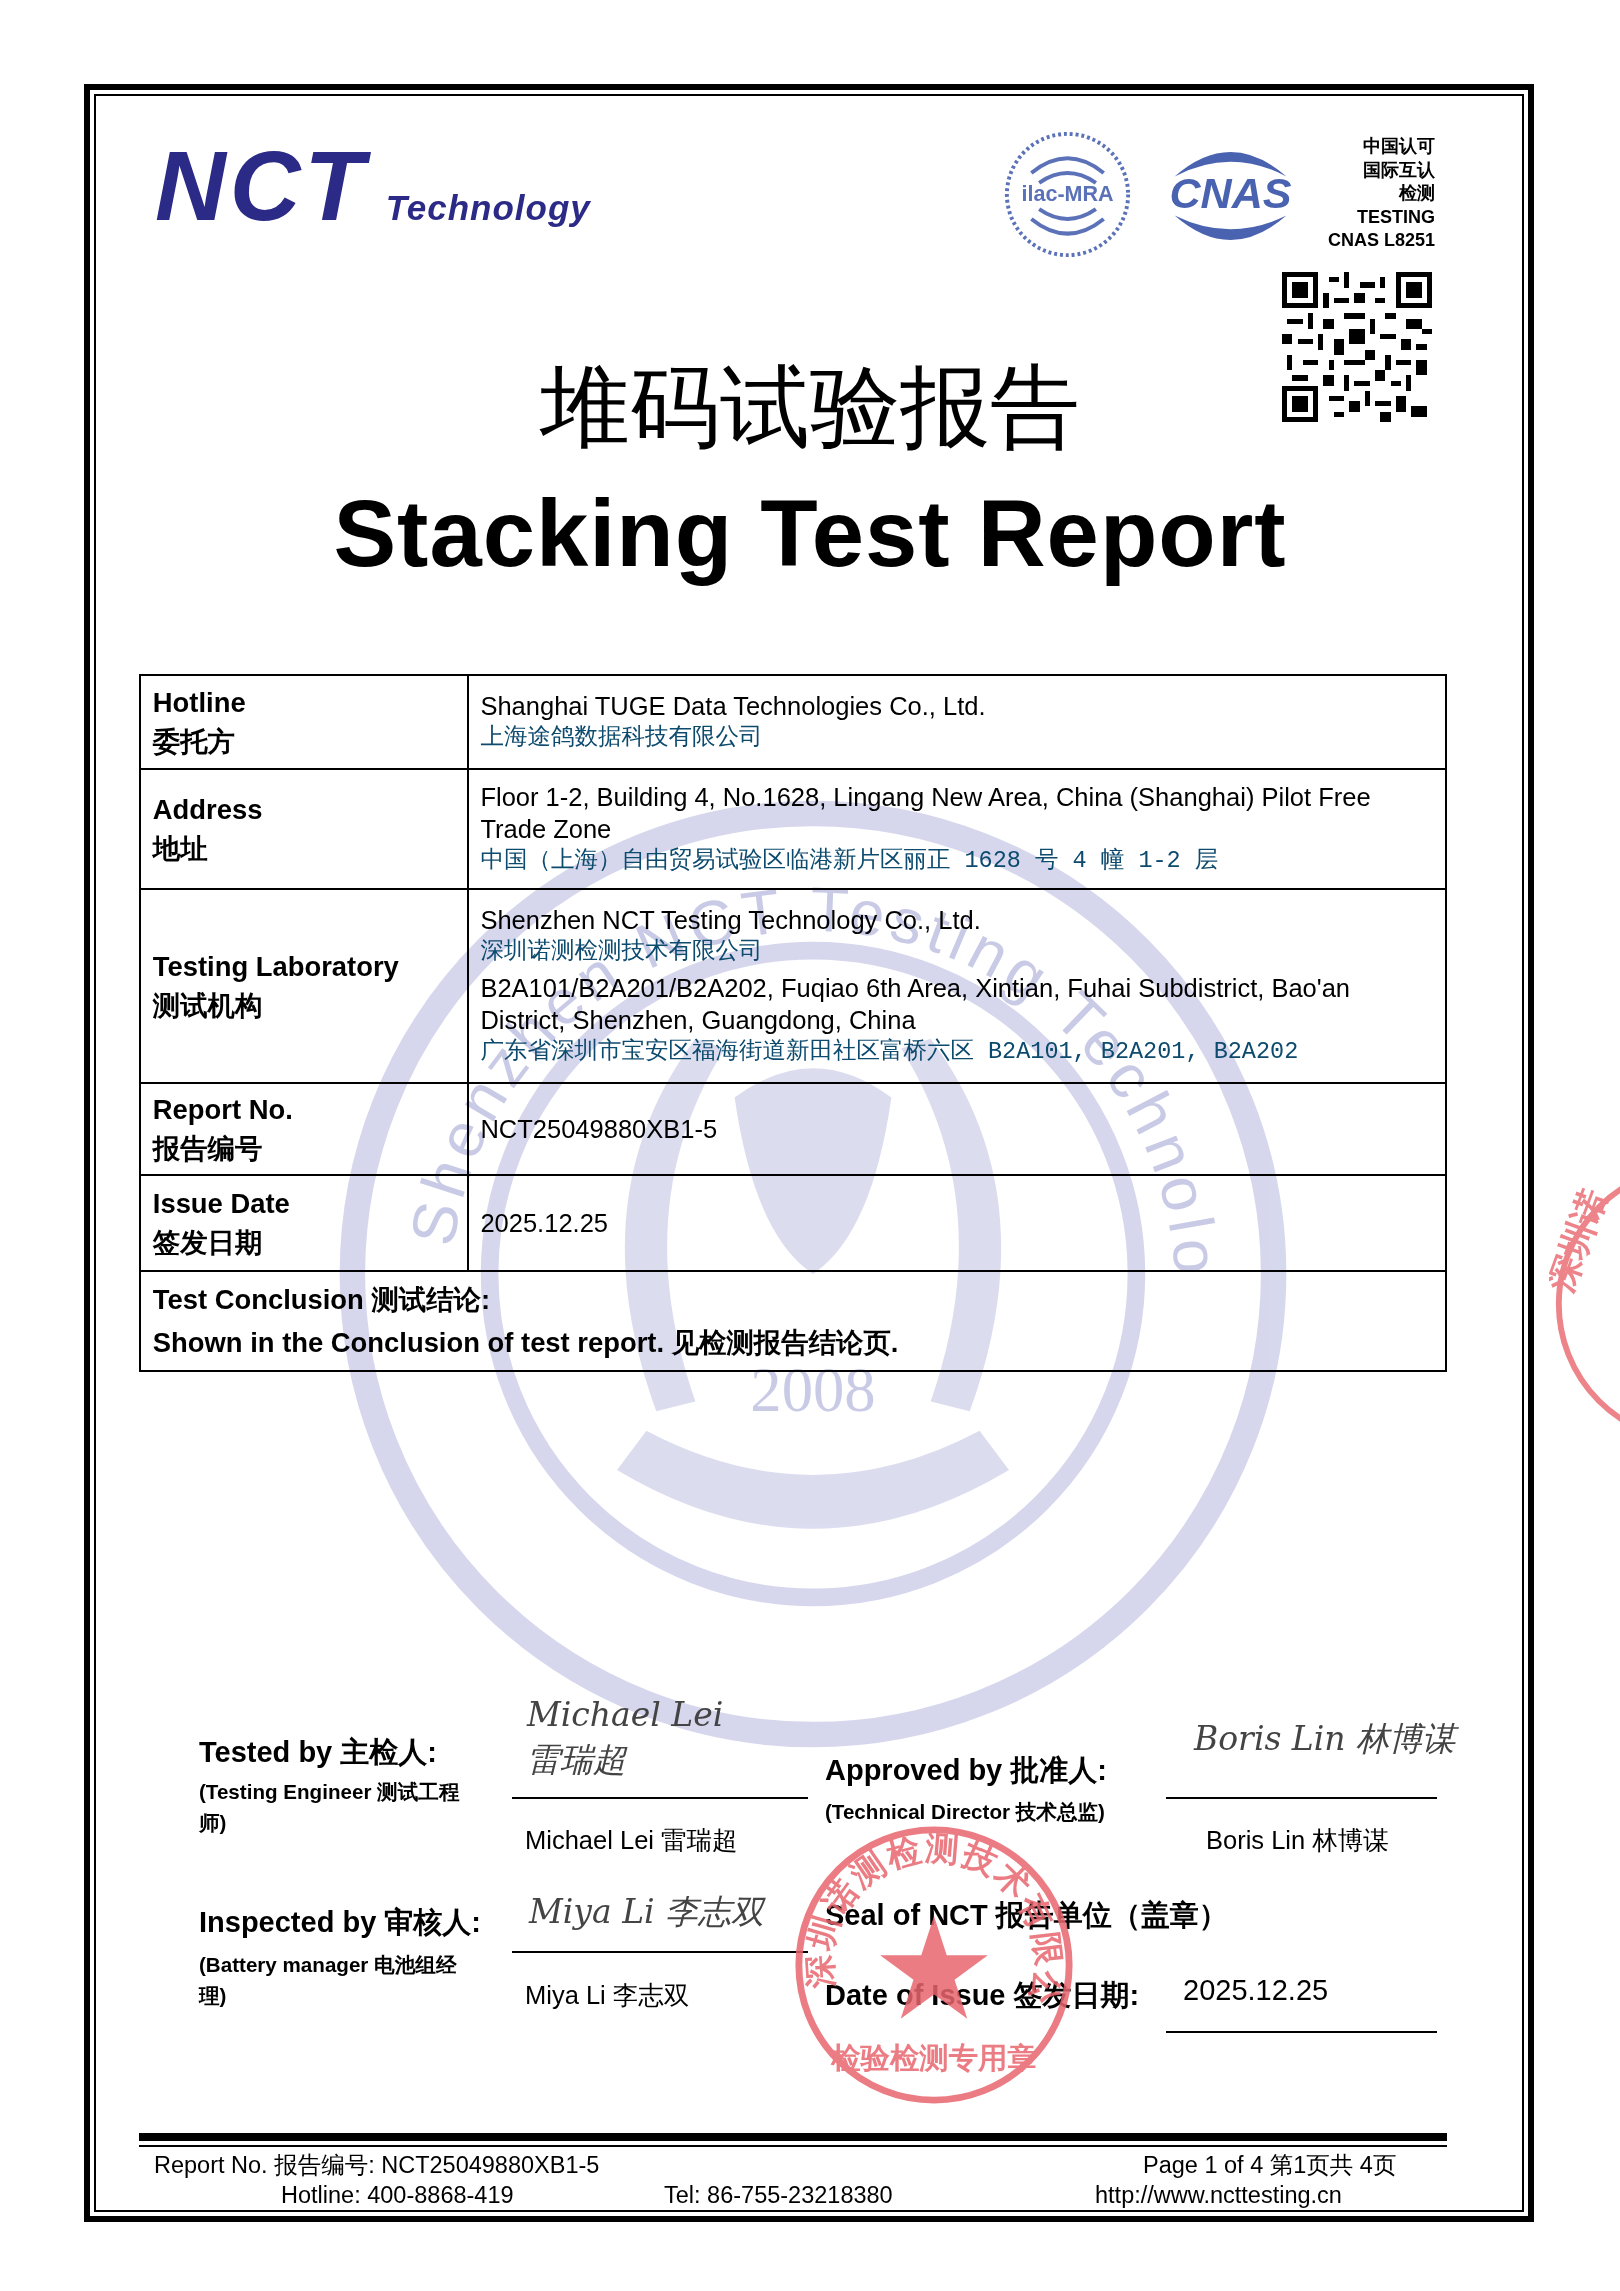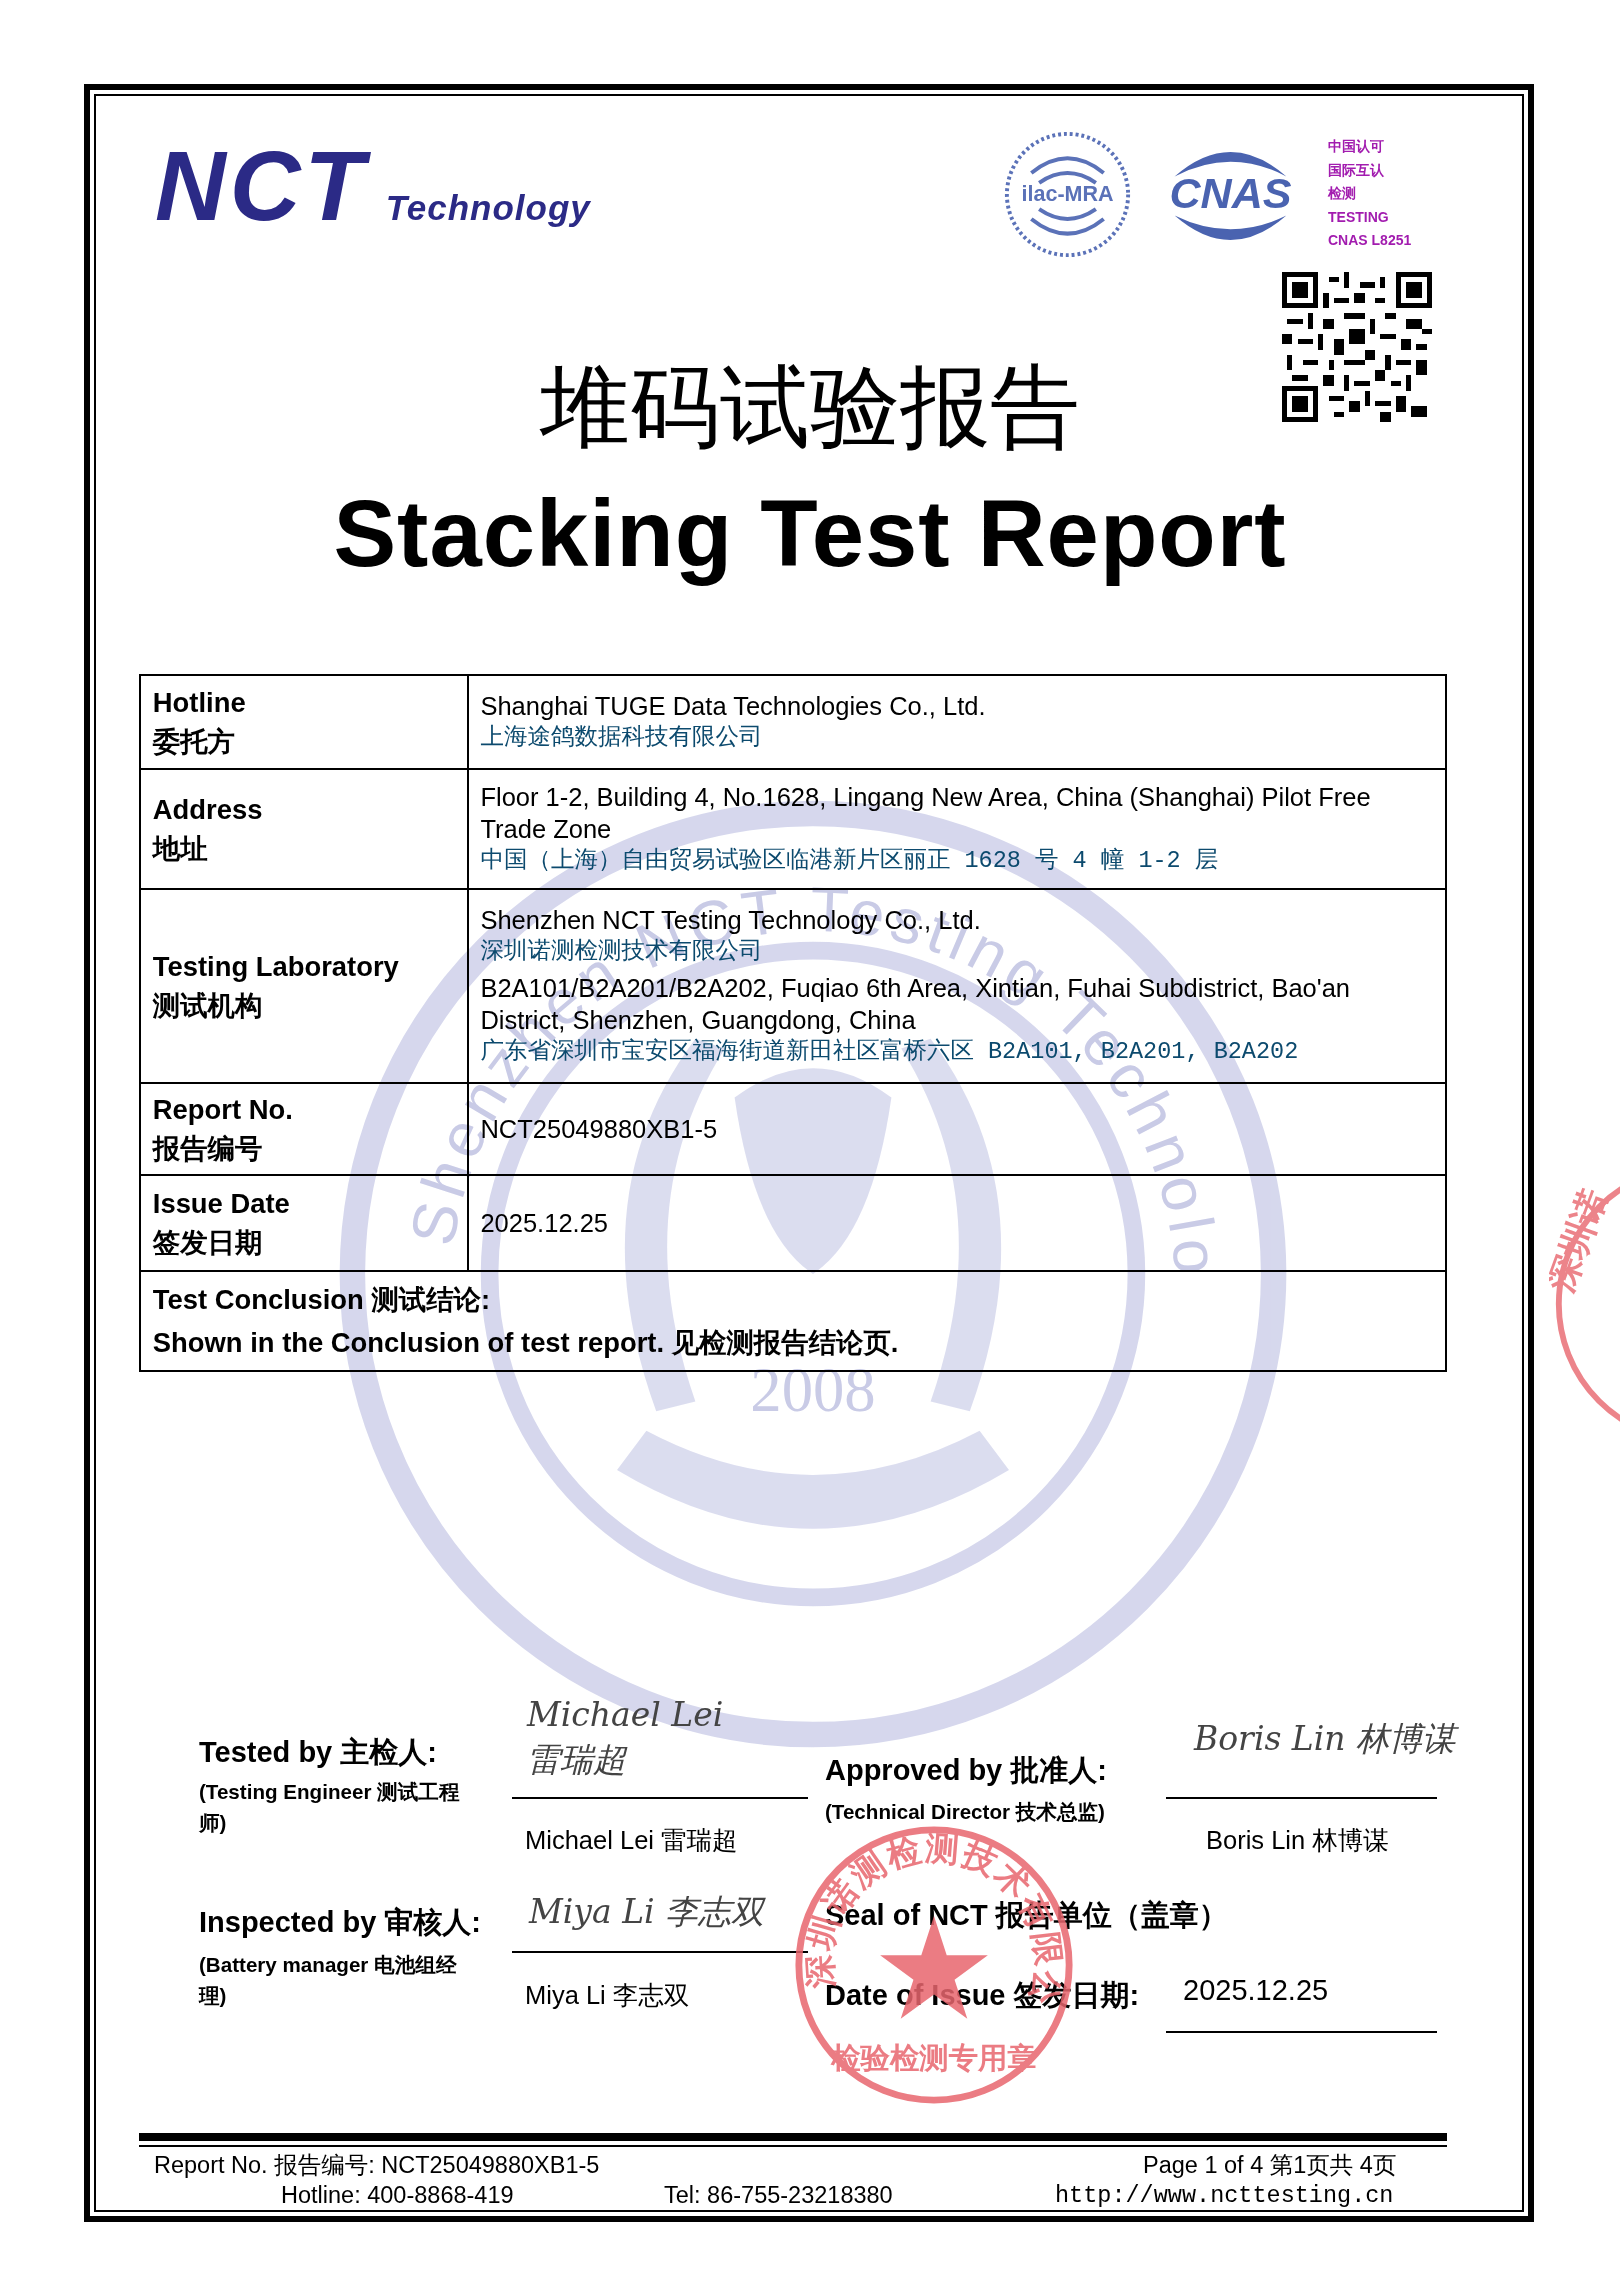--- a/index.html
+++ b/index.html
@@ -14,21 +14,21 @@
     
     .watermark { left: 323px; top: 784px; width: 980px; height: 980px; pointer-events: none; }
 
     
     .logo-nct { left: 155px; top: 137px; color: #2b2a86; font-style: italic; font-weight: bold; }
     .logo-nct .big { font-size: 98px; letter-spacing: 3.9px; line-height: 98px; }
     .logo-nct .small { font-size: 35px; margin-left: 17.6px; letter-spacing: 1px; }
 
     .ilac { left: 1002px; top: 129px; width: 132px; height: 132px; }
     .cnas { left: 1157px; top: 137px; width: 147px; height: 116px; }
-    .cnas-text { left: 1328px; top: 135px; color: #a21caf; font-weight: bold; font-size: 14px; line-height: 23.5px; }
+    .cnas-text { left: 1328px; top: 135px; color: #000000; font-weight: bold; font-size: 18px; line-height: 23.5px; text-align: right; }
     .qr { left: 1282px; top: 272px; width: 150px; height: 150px; }
 
     .title-cn { left: 0; width: 1620px; top: 353px; text-align: center; font-family: "DejaVu Serif", serif; font-size: 90px; line-height: 108px; }
     .title-en { left: 0; width: 1620px; top: 480px; text-align: center; font-weight: bold; font-size: 94px; line-height: 108px; letter-spacing: 1px; }
 
     
     .info-table { left: 139px; top: 674px; width: 1308px; border: 2.9px double #000; border-collapse: collapse; }
     .info-table td { border: 2.9px double #000; vertical-align: middle; padding: 5.9px 11.8px; }
     .info-table td.lab { width: 302px; font-weight: bold; font-size: 27.4px; line-height: 39px; }
     .info-table td.val { font-size: 25.5px; line-height: 32px; }
@@ -270,14 +270,14 @@
   <circle cx="150" cy="150" r="140" fill="none" stroke="#e8666e" stroke-width="6"></circle>
   <text x="50" y="120" font-family="DejaVu Sans, sans-serif" font-size="36" font-weight="bold" fill="#e8666e" transform="rotate(-70 50 150)">深圳诺</text>
 </svg>
 
 <div class="abs footer-rule"></div>
 <div class="abs footer-rule2"></div>
 <div class="abs footer-text" style="left:154px; top:2149px;">Report No. 报告编号: NCT25049880XB1-5</div>
 <div class="abs footer-text" style="left:1143px; top:2149px;">Page 1 of 4 第1页共 4页</div>
 <div class="abs footer-text" style="left:281px; top:2182px;">Hotline: 400-8868-419</div>
 <div class="abs footer-text" style="left:664px; top:2182px;">Tel: 86-755-23218380</div>
-<div class="abs footer-text" style="left:1055px; top:2182px;font-family:Liberation Mono, monospace;">http://www.ncttesting.cn</div>
+<div class="abs footer-text" style="left:1095px; top:2182px;">http://www.ncttesting.cn</div>
 
 
 </body></html>

